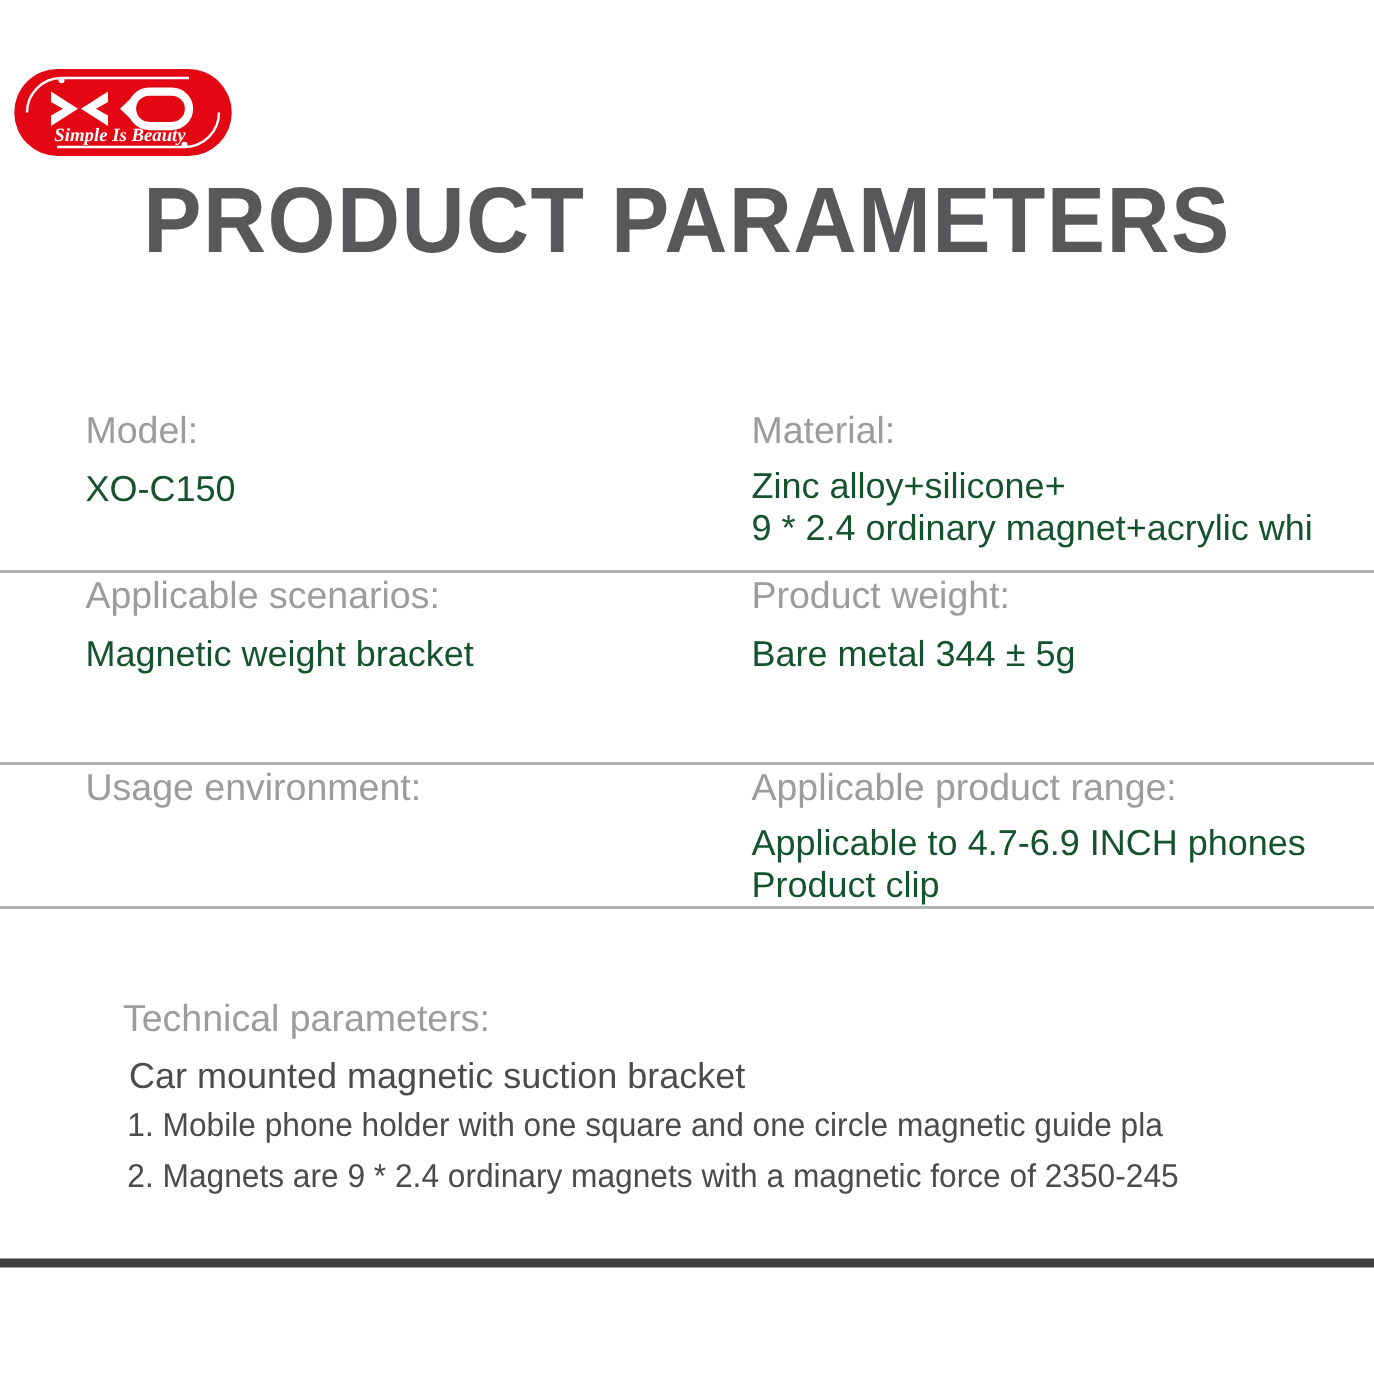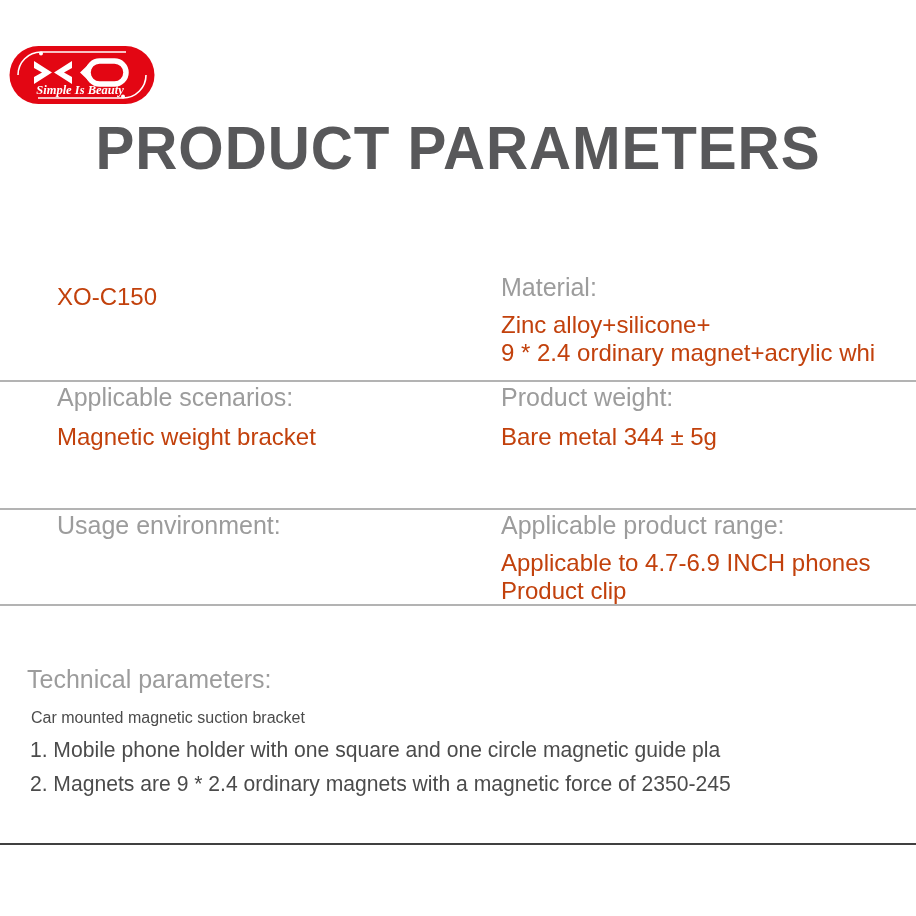--- a/index.html
+++ b/index.html
@@ -71,47 +71,47 @@
   .cell-label {
     font-size: 25px;
     line-height: 30px;
     color: #9c9c9c;
     white-space: nowrap;
     font-family: "Liberation Sans", sans-serif;
   }
   .cell-value {
     font-size: 24px;
     line-height: 31px;
-    color: #c2410c;
+    color: #14532d;
     white-space: nowrap;
     margin-top: 9px;
     font-family: "Liberation Sans", sans-serif;
   }
   .cell-value .vline { display: block; white-space: nowrap; }
   .cell-value.tight { line-height: 28px; }
 
   
   .tech-block {
     position: absolute;
     left: 0;
     top: 664px;
     width: 916px;
     box-sizing: border-box;
-    padding-left: 27px;
-    border-bottom: 2px solid #404040;
+    padding-left: 82px;
+    border-bottom: 6px solid #404040;
     height: 181px;
   }
   .tech-label {
     font-size: 25px;
     line-height: 30px;
     color: #9c9c9c;
     white-space: nowrap;
   }
   .tech-headline {
-    font-size: 16px;
+    font-size: 24px;
     line-height: 31px;
     color: #4b4b4b;
     white-space: nowrap;
     margin-top: 8px;
     padding-left: 4px;
   }
   .tech-item {
     font-size: 22px;
     line-height: 34px;
     color: #4b4b4b;
@@ -141,20 +141,21 @@
     <text x="72" y="50" fill="#ffffff" font-size="12.5" font-family="Liberation Serif, serif" font-style="italic" font-weight="bold" text-anchor="middle">Simple Is Beauty</text>
   </svg>
 </div>
 
 <div class="page-title">PRODUCT PARAMETERS</div>
 
 <div class="spec-table">
 
   <div class="spec-row row1">
     <div class="cell left">
+      <div class="cell-label">Model:</div>
       <div class="cell-value">
         <span class="vline">XO-C150</span>
       </div>
     </div>
     <div class="cell right">
       <div class="cell-label">Material:</div>
       <div class="cell-value tight">
         <span class="vline">Zinc alloy+silicone+</span>
         <span class="vline">9 * 2.4 ordinary magnet+acrylic whi</span>
       </div>

